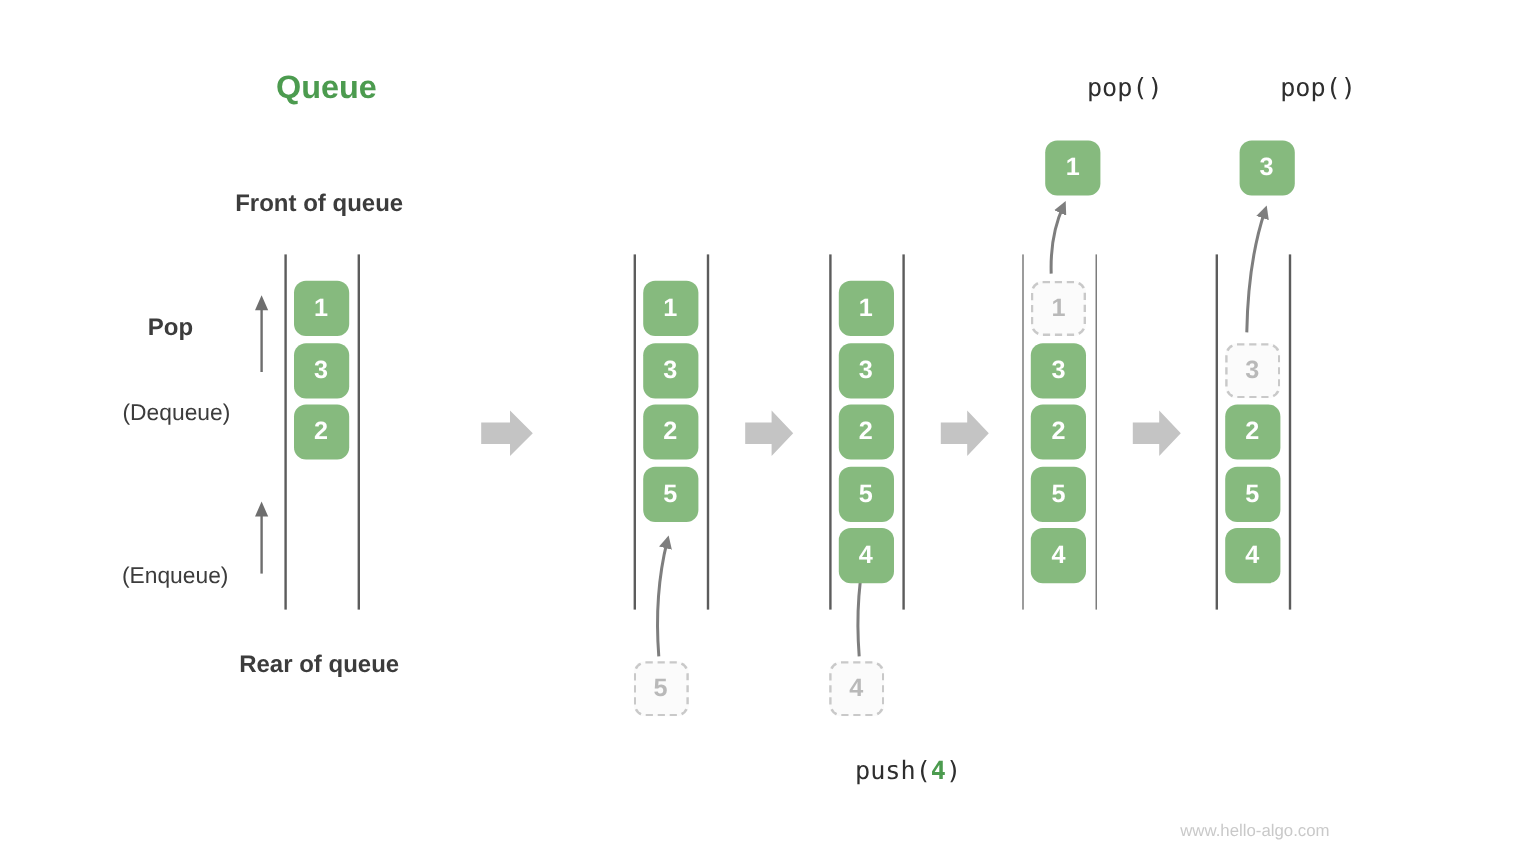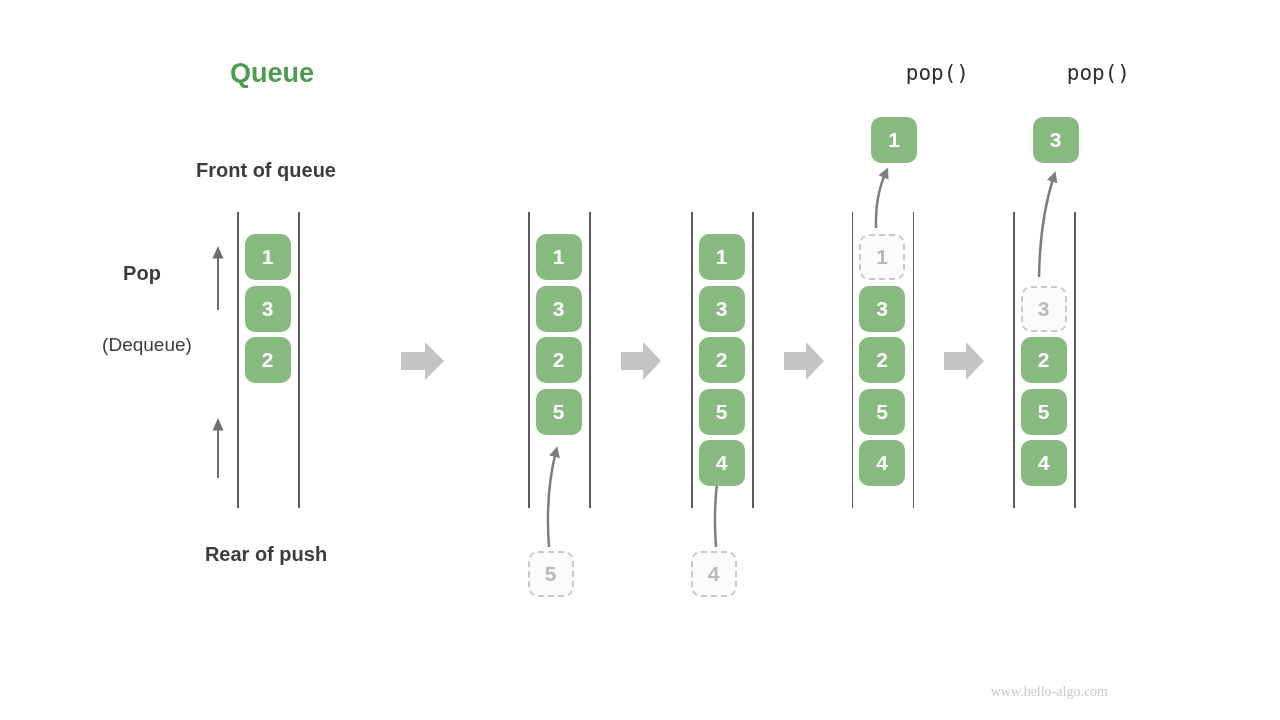--- a/index.html
+++ b/index.html
@@ -39,39 +39,41 @@
     display:flex;align-items:center;justify-content:center;
     font-size:21px;font-weight:bold;
   }
   .box.dashed{
     background:var(--dashed-fill);border:2px dashed var(--dashed-border);
     color:var(--dashed-text);width:42px;height:42px;
   }
   .overlay{position:absolute;left:0;top:0;pointer-events:none;}
   .watermark{
     position:absolute;right:40px;bottom:20px;
-    font-family:Liberation Serif, serif;font-size:14px;color:var(--watermark-gray);
+    font-family:Liberation Sans, sans-serif;font-size:14px;color:var(--watermark-gray);
   }
 </style>
 </head>
 <body>
 
 <div class="canvas">
 
   <h1 class="title">Queue</h1>
 
   <div class="lbl bold" style="left:116px;top:159px;width:300px;">Front of queue</div>
-  <div class="lbl bold" style="left:116px;top:543px;width:300px;">Rear of push</div>
+  <div class="lbl bold" style="left:116px;top:543px;width:300px;">Rear of queue</div>
 
   <div class="lbl bold" style="left:42px;top:262px;width:200px;">Pop</div>
   <div class="lbl reg" style="left:47px;top:299px;width:200px;margin-top:35px;">(Dequeue)</div>
+  <div class="lbl reg" style="left:46px;top:470px;width:200px;">(Enqueue)</div>
 
   <div class="code" style="left:829px;top:61px;width:140px;">pop()</div>
   <div class="code" style="left:990px;top:61px;width:140px;">pop()</div>
 
+  <div class="code" style="left:641px;top:630px;width:160px;"><span>push(</span><span class="arg">4</span><span>)</span></div>
 
   <svg class="overlay" width="1280" height="720" viewBox="0 0 1280 720">
     <defs>
       <marker id="ah" markerUnits="userSpaceOnUse" markerWidth="11" markerHeight="11" refX="6" refY="5.5" orient="auto">
         <path d="M0,0 L11,5.5 L0,11 z" fill="#7e7e7e"></path>
       </marker>
     </defs>
 
     <polygon fill="#c4c4c4" points="401,352 425,352 425,342 444,361 425,380 425,370 401,370"></polygon>
     <polygon fill="#c4c4c4" points="621,352 643,352 643,342 661,361 643,380 643,370 621,370"></polygon>

